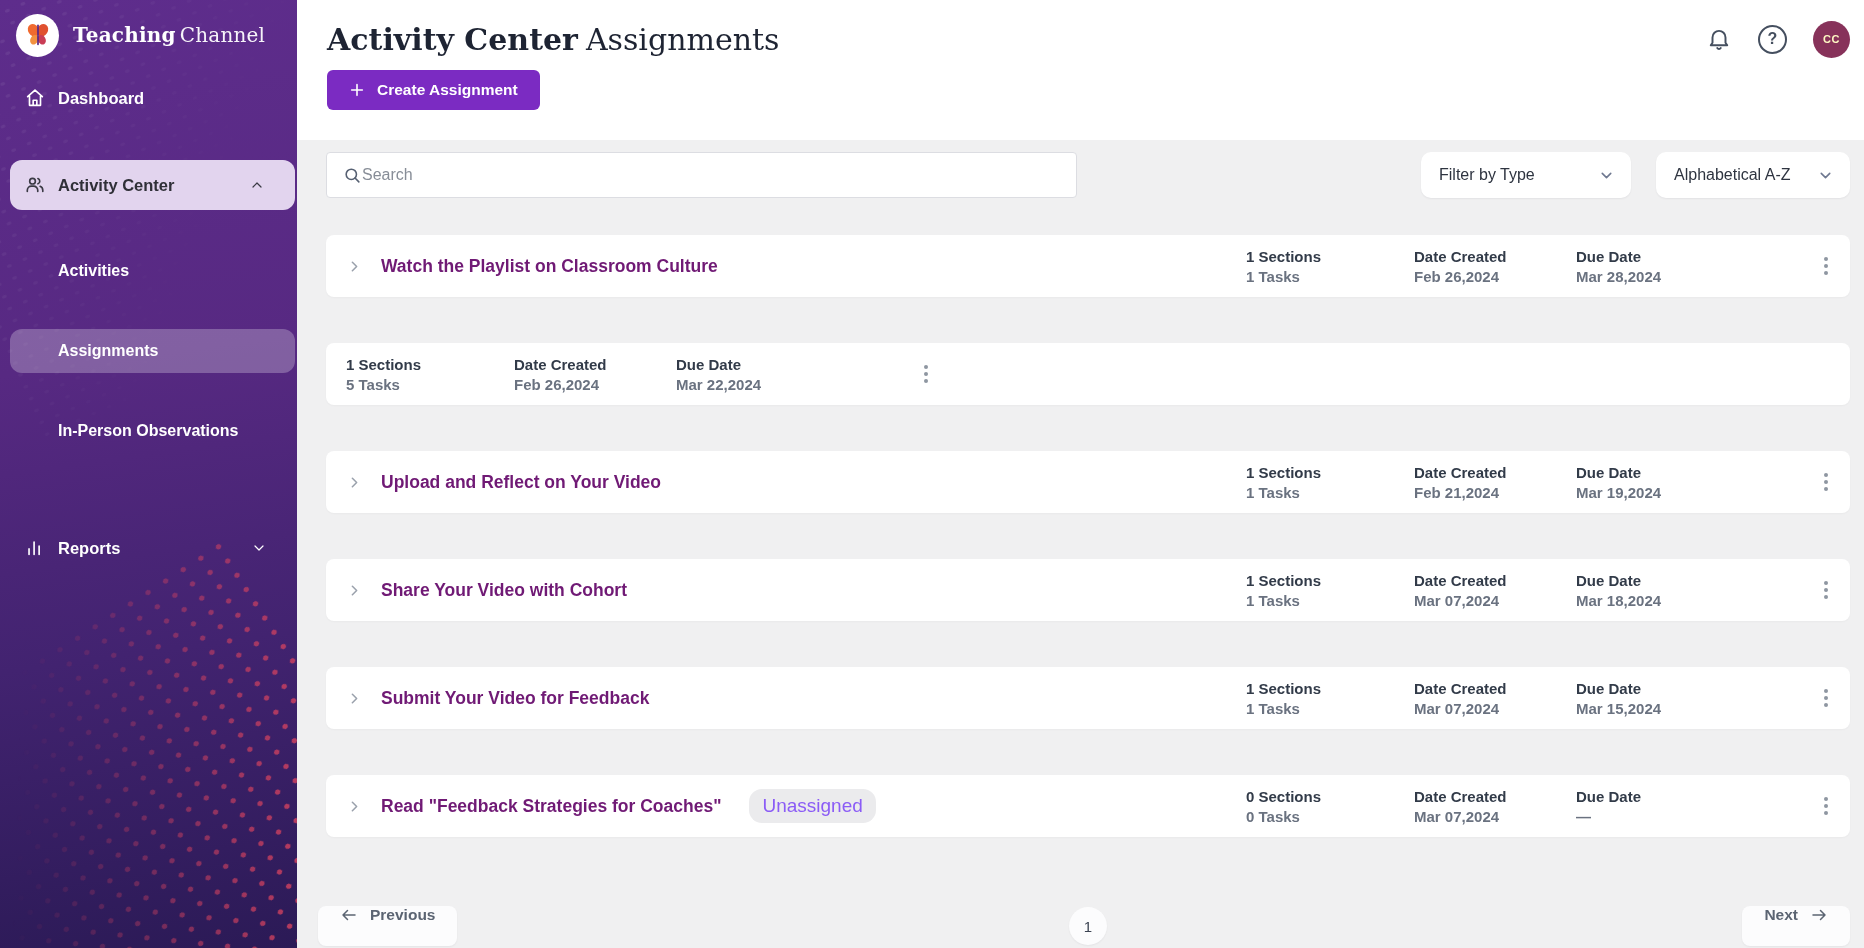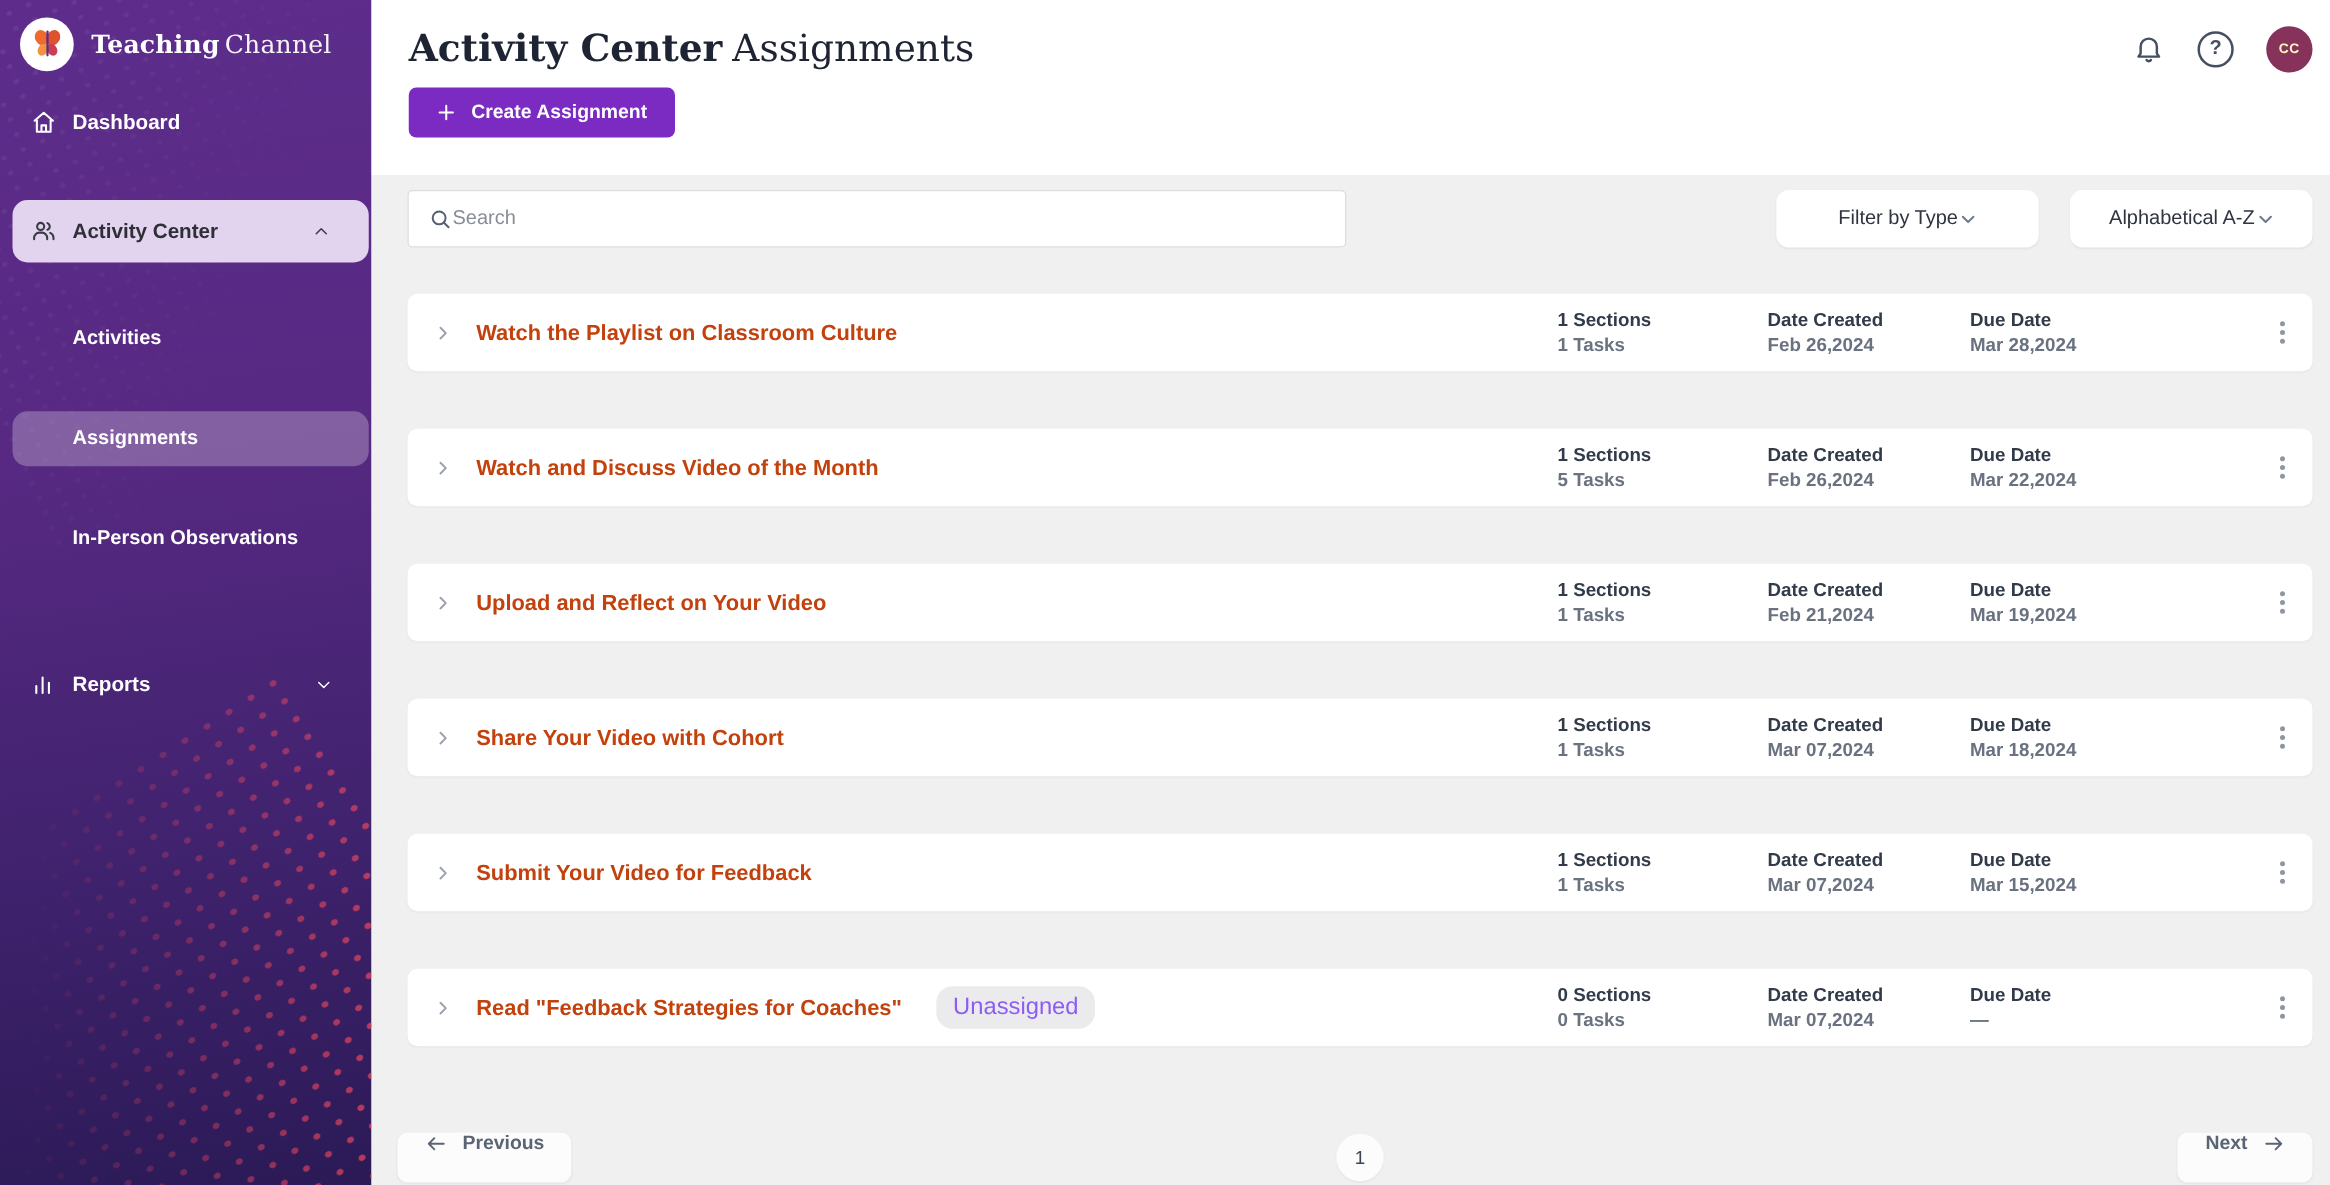--- a/index.html
+++ b/index.html
@@ -98,36 +98,36 @@
   .search-box {
     display:flex; align-items:center; width:751px; height:46px;
     background:#fff; border:1px solid #DCDDE2; border-radius:4px; padding:0 16px;
   }
   .search-box input {
     border:none; outline:none; flex:1; font-family:"Liberation Sans", sans-serif;
     font-size:16px; color:#333; background:transparent;
   }
   .search-box input::placeholder { color:#878D97; }
   .select-box {
-    display:flex; align-items:center; justify-content:center; height:46px;
+    display:flex; align-items:center; justify-content:space-between; height:46px;
     background:#fff; border-radius:10px; padding:0 16px 0 18px; cursor:pointer;
     box-shadow:0 1px 2px rgba(16,24,40,.06); font-size:16px; color:#2E3440;
   }
   .filter-box { width:210px; margin-left:auto; }
   .sort-box { width:194px; margin-left:25px; }
 
   .row-card {
     display:flex; align-items:center; height:62px; background:#fff; border-radius:8px;
     padding:0 16px 0 20px; margin-bottom:46px; box-shadow:0 1px 2px rgba(16,24,40,.03);
   }
   .row-card:last-child { margin-bottom:0; }
   .row-left { flex:1; display:flex; align-items:center; min-width:0; }
   .row-chev { display:flex; margin-right:18px; cursor:pointer; }
   .row-title {
-    font-size:17.5px; font-weight:700; color:#c2410c; text-decoration:none; cursor:pointer;
+    font-size:17.5px; font-weight:700; color:#701a75; text-decoration:none; cursor:pointer;
     white-space:nowrap;
   }
   .badge {
     margin-left:28px; background:#EBEBED; color:#8b5cf6; font-size:19px;
     padding:6px 13px; border-radius:13px; white-space:nowrap;
   }
   .col { display:flex; flex-direction:column; gap:3px; font-size:15px; }
   .col .l1 { color:#323B49; font-weight:600; }
   .col .l2 { color:#6A7280; font-weight:700; }
   .col-stats { width:168px; }
@@ -308,29 +308,20 @@
       <span class="l2">Mar 28,2024</span>
     </div>
     <button class="kebab">
       <i></i>
               <i></i>
               <i></i>
     </button>
   </div>
 
   <div class="row-card">
-    <div class="row-left">
-      <span class="row-chev">
-        <svg width="17" height="17" viewBox="0 0 24 24" fill="none" stroke="#9AA1AC" stroke-width="2.2" stroke-linecap="round" stroke-linejoin="round">
-                  <polyline points="9 6 15 12 9 18"></polyline>
-                </svg>
-      </span>
-      <a class="row-title">Watch and Discuss Video of the Month</a>
-
-    </div>
     <div class="col col-stats">
       <span class="l1">1 Sections</span>
       <span class="l2">5 Tasks</span>
     </div>
     <div class="col col-created">
       <span class="l1">Date Created</span>
       <span class="l2">Feb 26,2024</span>
     </div>
     <div class="col col-due">
       <span class="l1">Due Date</span>

